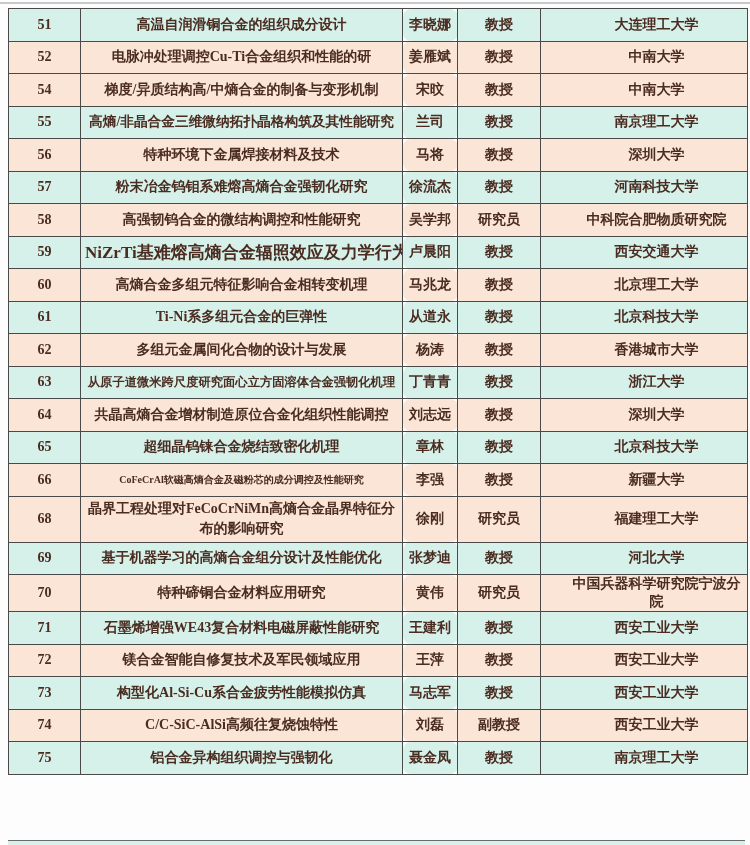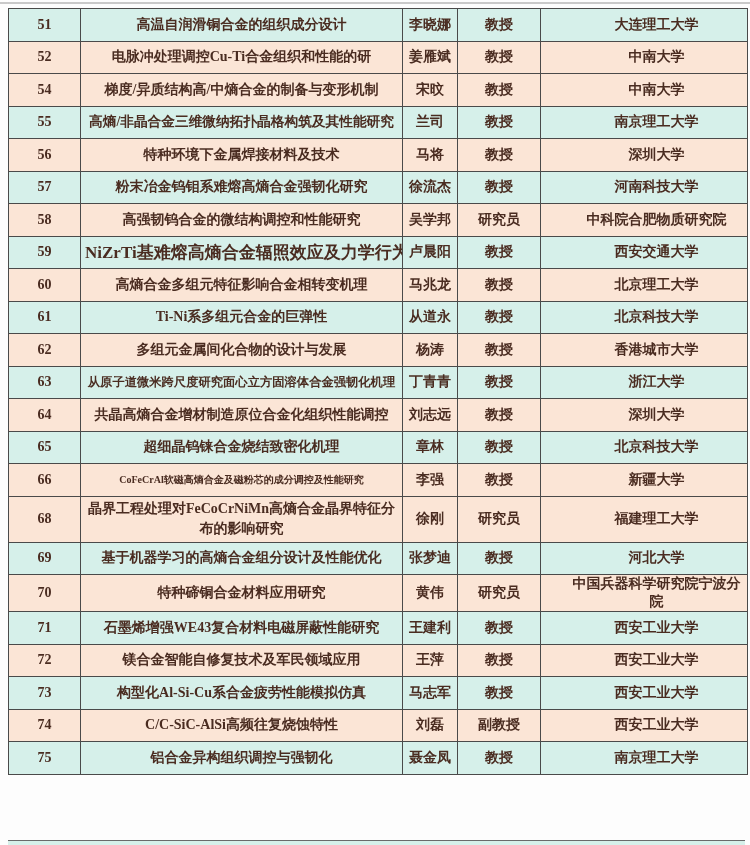--- a/index.html
+++ b/index.html
@@ -46,21 +46,21 @@
   tr.teal td { background: var(--teal, #d6f0ea); }
   tr.peach td { background: var(--peach, #fbe5d6); }
   col.w-no   { width: 72px; }
   col.w-title{ width: 322px; }
   col.w-name { width: 55px; }
   col.w-pos  { width: 83px; }
   col.w-aff  { width: 207px; }
   .c-no    { font-size: 14px; }
   .c-title { font-size: 14px; white-space: nowrap; }
   .c-title.wrap { white-space: normal; line-height: 1.4; }
-  .c-name  { font-size: 14px; letter-spacing: 0; padding: 0 2px; }
+  .c-name  { font-size: 14px; letter-spacing: 0; padding: 0 2px; border-radius: 8px; }
   .c-pos   { font-size: 14px; margin-top: 32px; }
   .c-aff   { font-size: 14px; padding-left: 29px; }
   .bottom-next-row-sliver {
     position: absolute;
     bottom: 0;
     left: 8px;
     width: 737px;
     height: 4px;
     background: var(--teal, #d6f0ea);
     border-top: 1.5px solid #6a6a6a;

